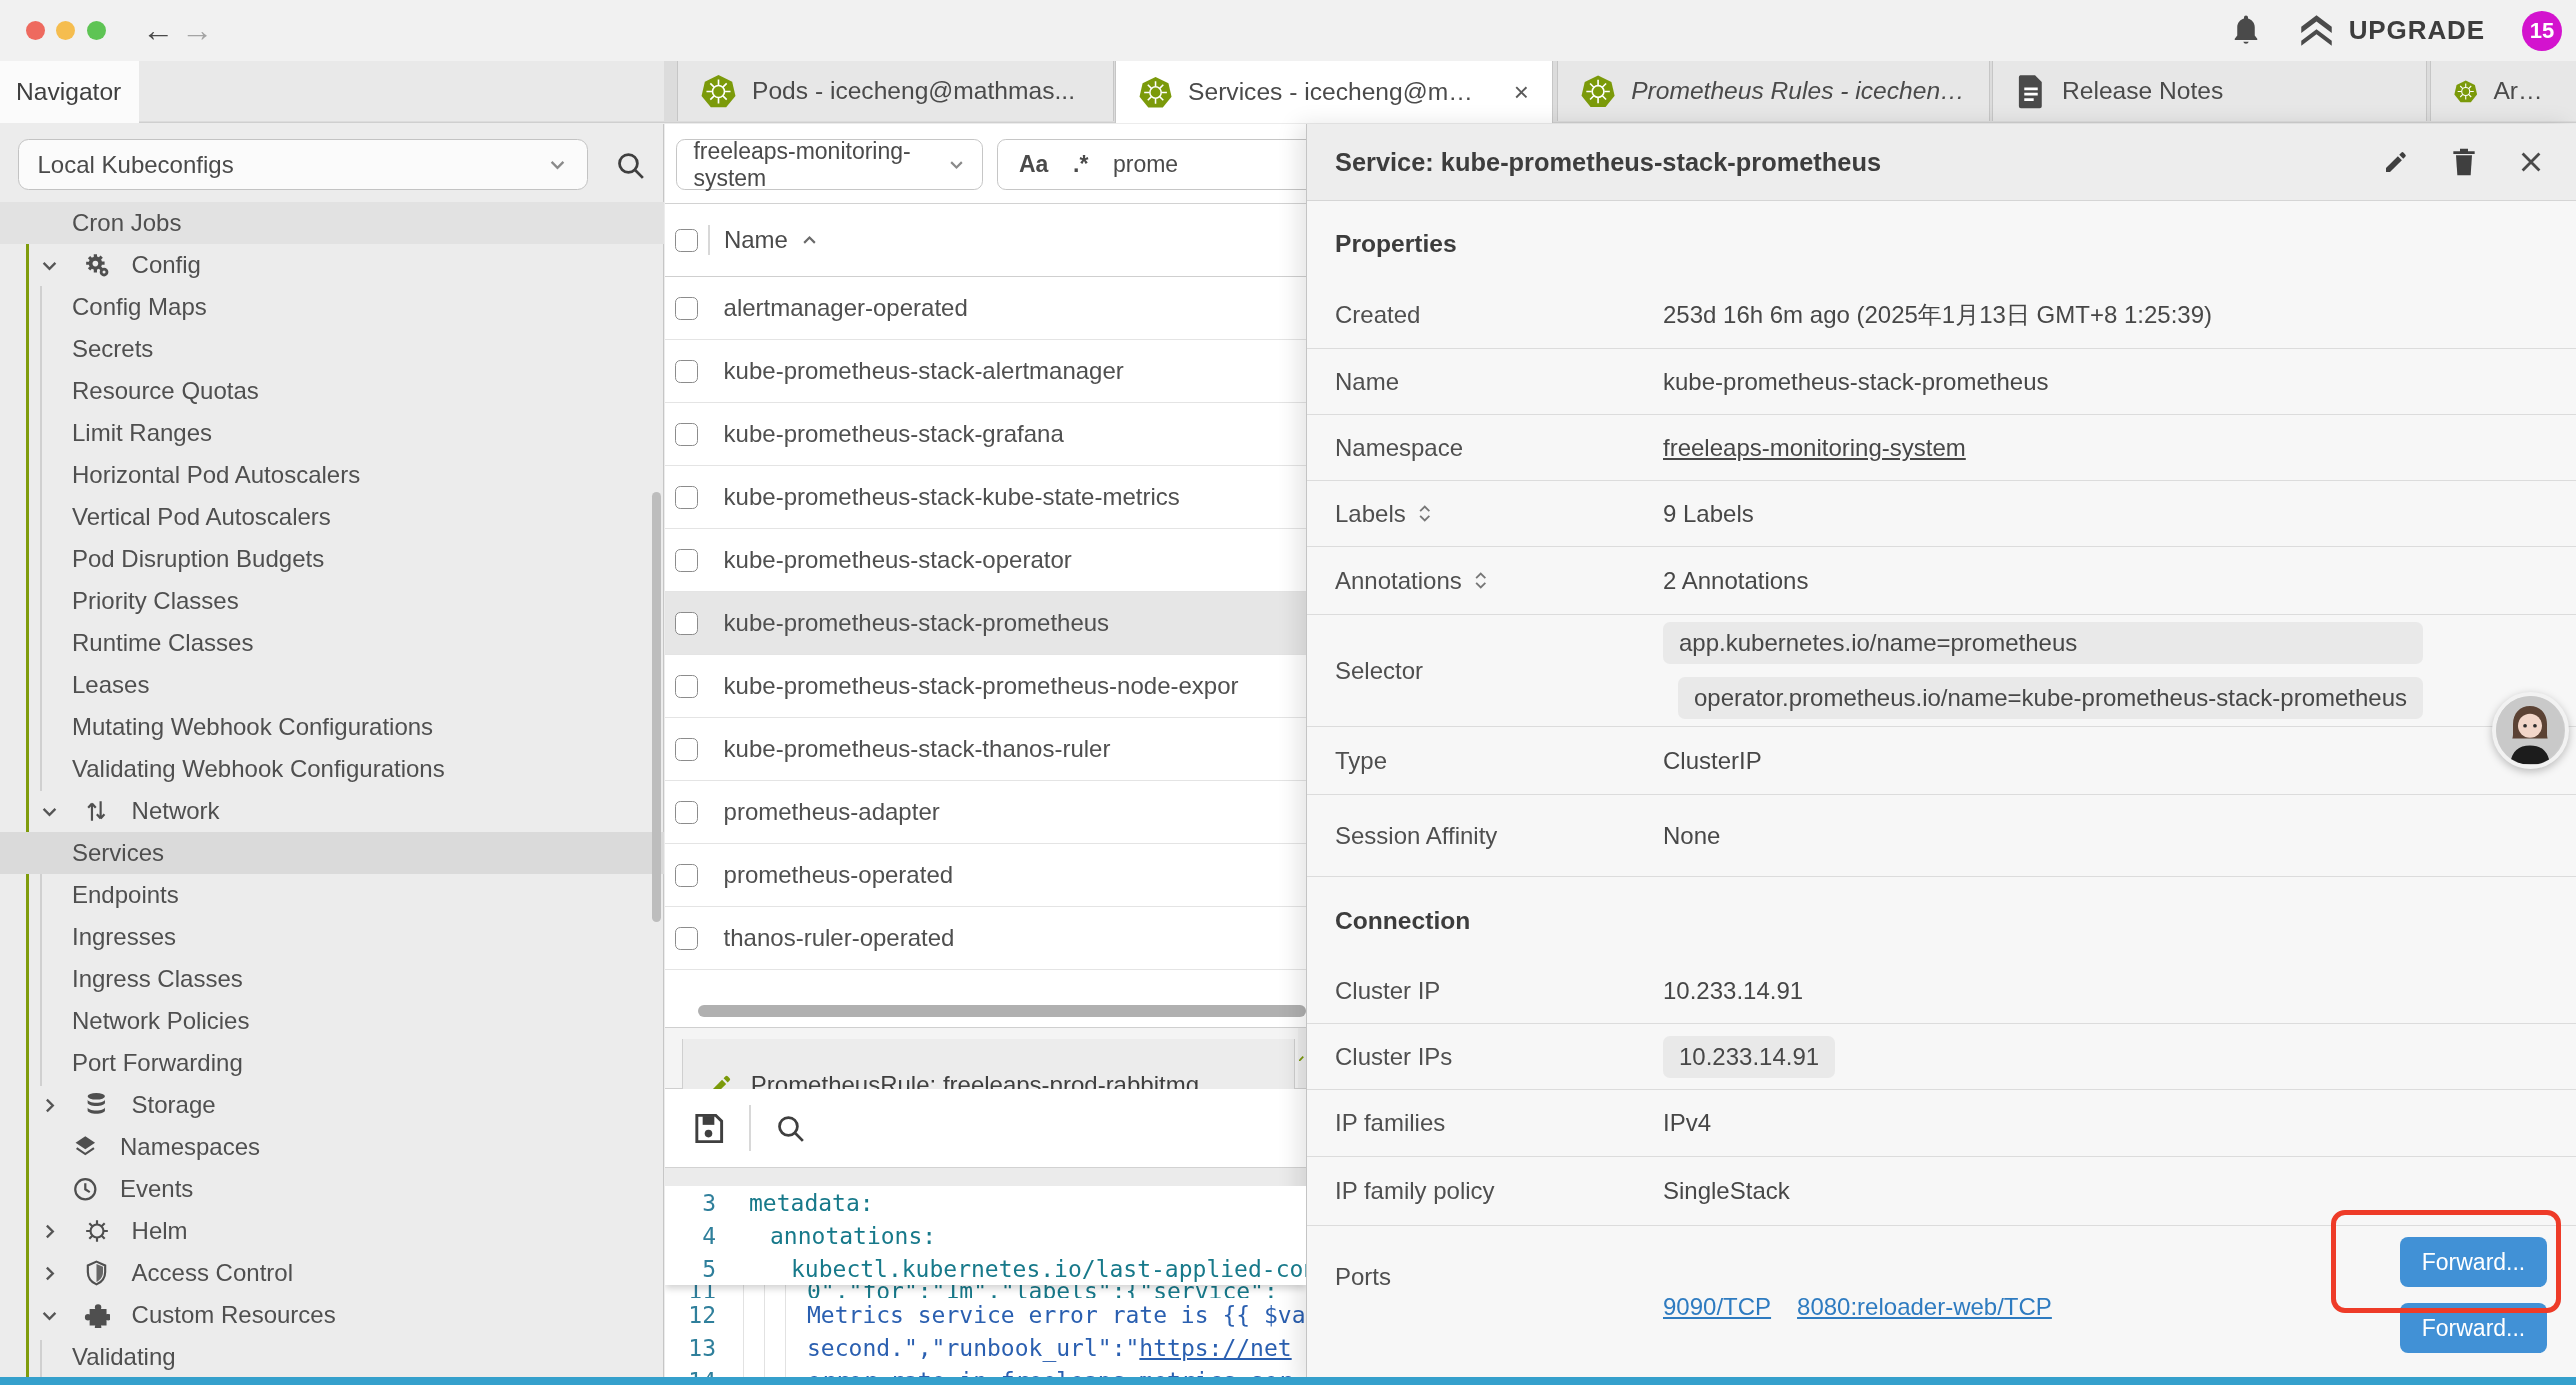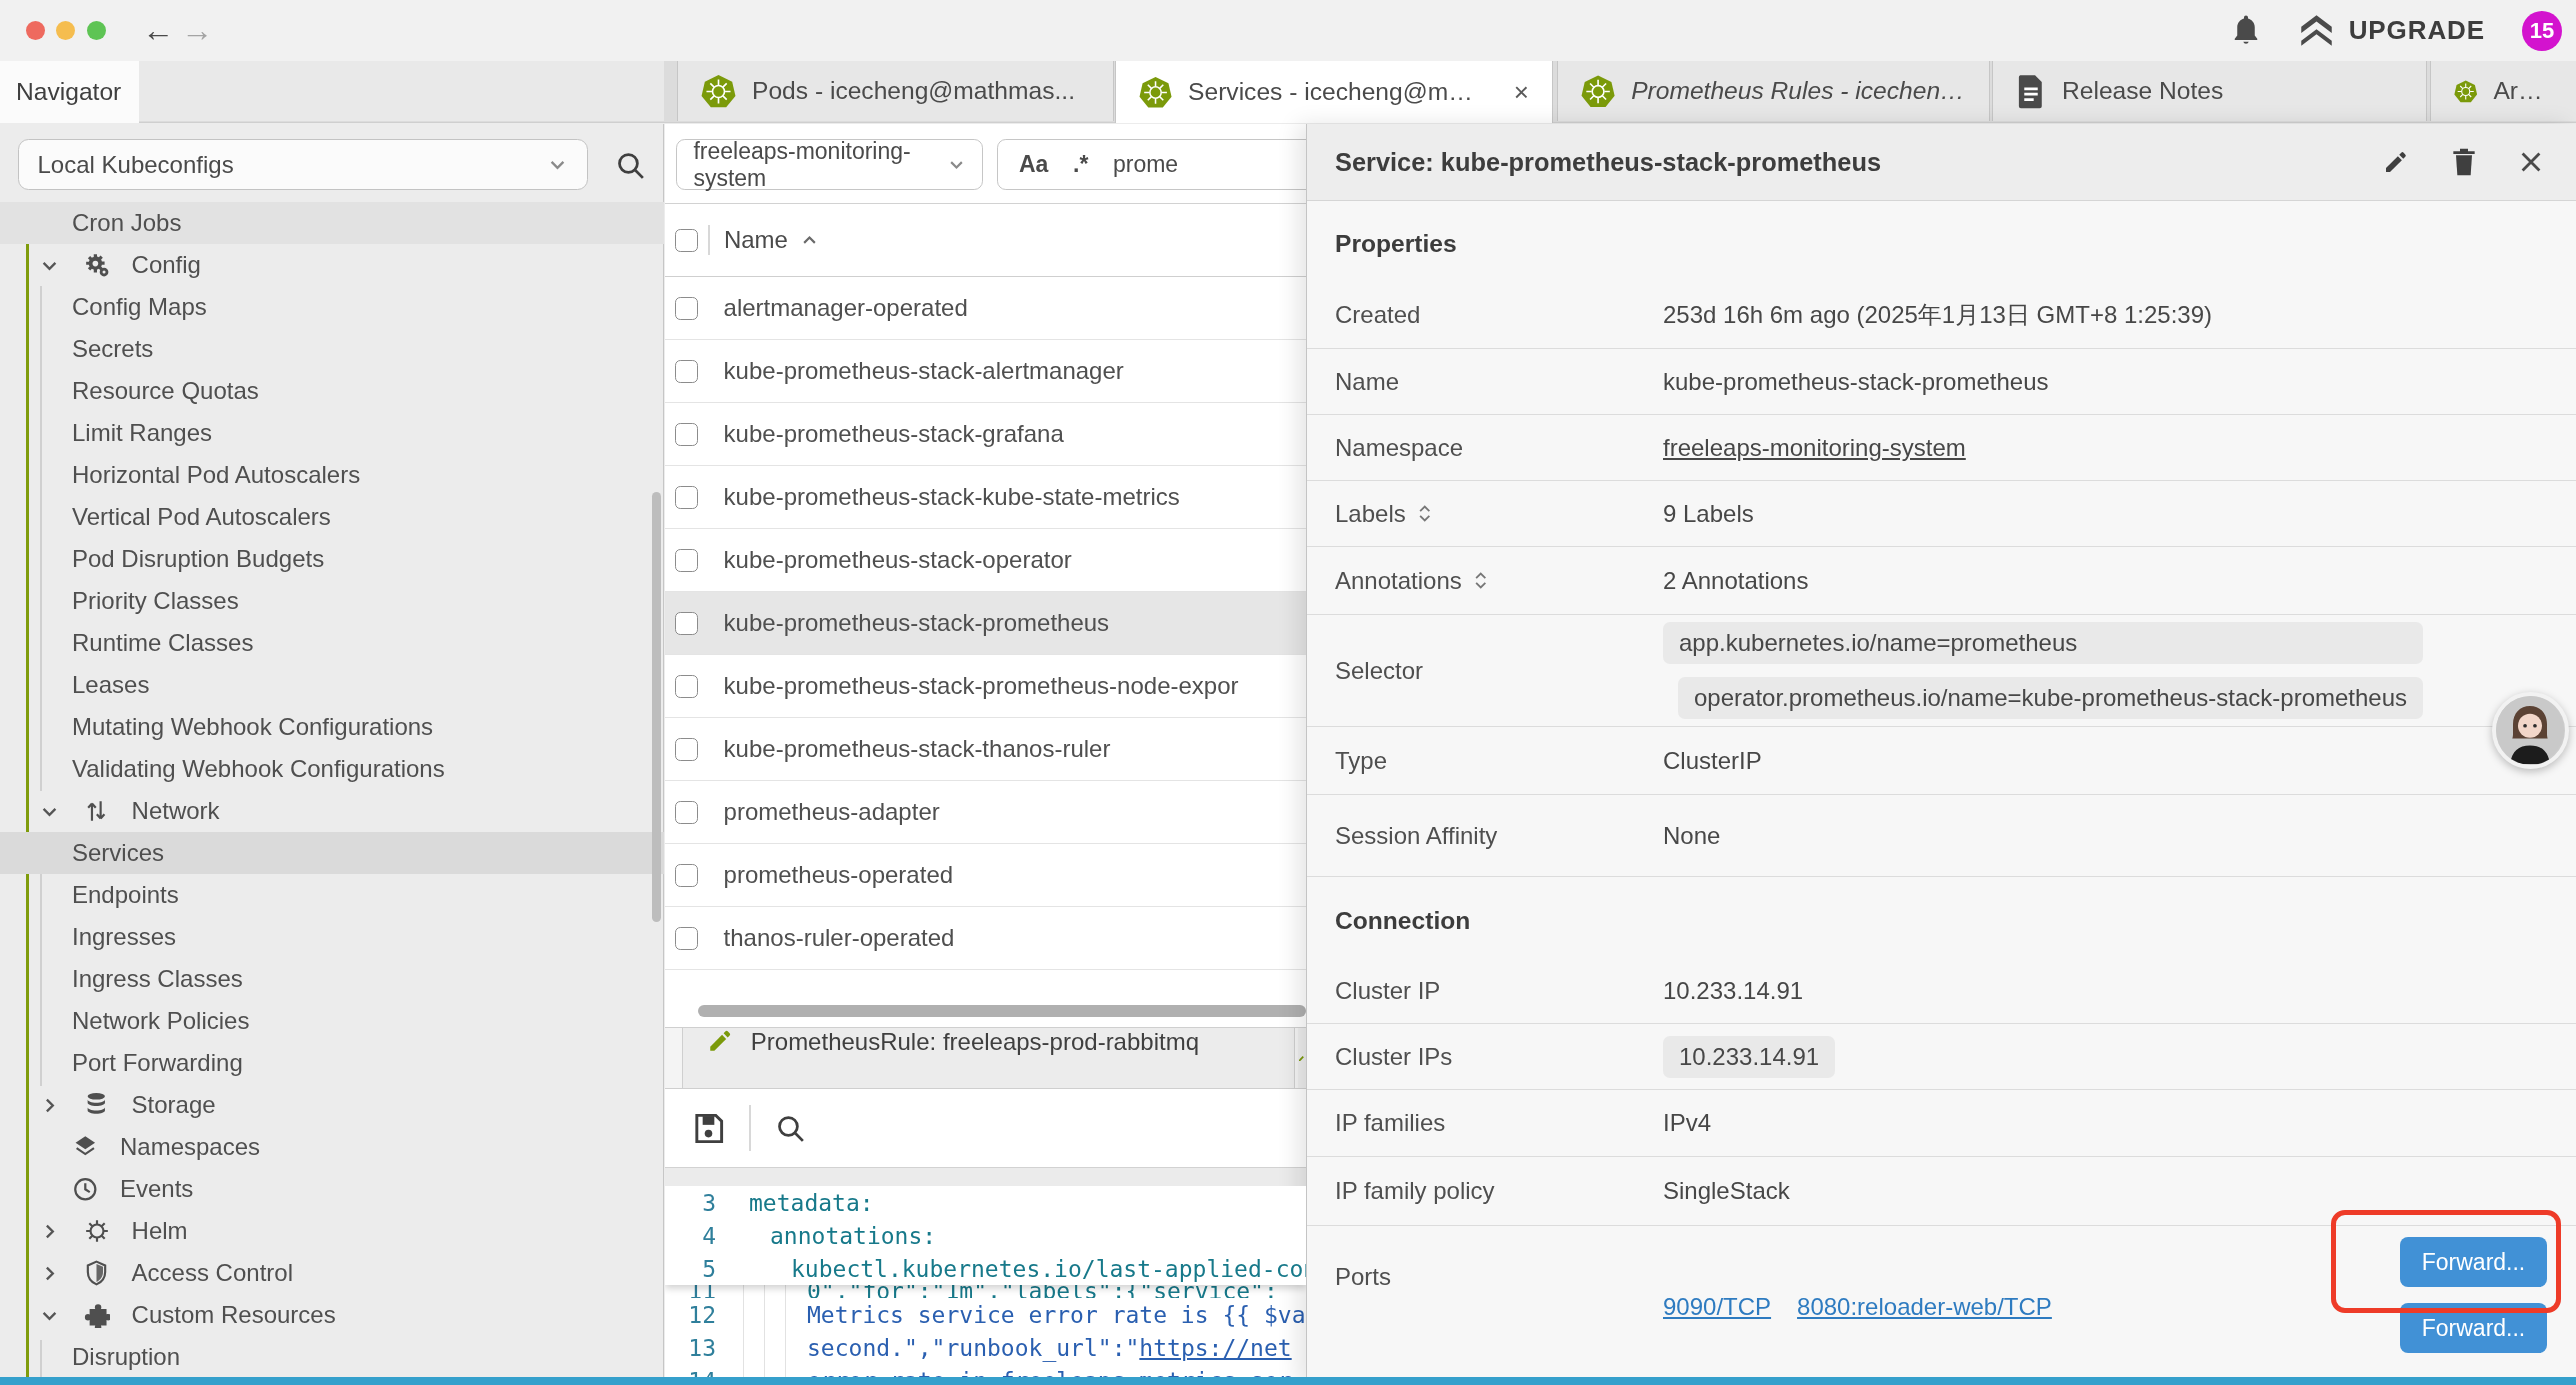--- a/index.html
+++ b/index.html
@@ -66,22 +66,22 @@
   .colsep{width:1.8px;height:30px;background:#d8d8d8;margin-left:10.5px;}
   .thead .cname{margin-left:14px;}
   .sortic{margin-left:12.3px;color:#6a6a6a;}
   .tbody{position:absolute;left:0;top:153px;width:641px;}
   .trow{height:63px;display:flex;align-items:center;border-bottom:1.8px solid #e4e4e4;font-size:24px;color:#4f4f4f;white-space:nowrap;}
   .trow .cb{margin-left:9.6px;}
   .trow .nm{margin-left:26px;}
   .trow.sel{background:#e6e6e6;}
   .hthumb{position:absolute;left:33px;top:881px;width:608px;height:12.3px;border-radius:6.1px;background:#b0b0b0;}
   .edtabs{position:absolute;left:0;top:903px;width:641px;height:62px;background:#f4f4f4;border-top:1.8px solid #cfcfcf;border-bottom:1.8px solid #cfcfcf;}
-  .edtab{position:absolute;left:16.7px;top:0;width:613px;height:60px;background:#ececec;border-left:1.8px solid #cfcfcf;border-right:1.8px solid #cfcfcf;
-         display:flex;align-items:flex-start;gap:17.5px;padding-left:24.6px;font-size:24px;color:#3f3f3f;white-space:nowrap;overflow:hidden;}
+  .edtab{position:absolute;left:16.7px;top:11px;width:613px;height:60px;background:#ececec;border-left:1.8px solid #cfcfcf;border-right:1.8px solid #cfcfcf;
+         display:flex;align-items:flex-end;gap:17.5px;padding-left:24.6px;font-size:24px;color:#3f3f3f;white-space:nowrap;overflow:hidden;}
   .edtab2{position:absolute;left:633px;top:0;width:8px;height:60px;background:#ececec;overflow:hidden;display:flex;align-items:center;}
   .edtoolbar{position:absolute;left:0;top:965px;width:641px;height:79px;background:#fff;border-bottom:1.8px solid #d2d2d2;
              display:flex;align-items:center;gap:23px;padding-left:26px;}
   .vdiv{width:1.8px;height:46px;background:#d8d8d8;}
   .edgap{position:absolute;left:0;top:1044px;width:641px;height:17.5px;background:#ebebeb;}
   .editor{position:absolute;left:0;top:1062px;width:641px;height:200px;background:#fff;overflow:hidden;
           font-family:"DejaVu Sans Mono",monospace;font-size:23px;}
   .eline{height:33px;display:flex;align-items:center;white-space:pre;}
   .eline .ln{width:51px;text-align:right;color:#2f7f9b;flex:0 0 auto;}
   .eline .tx{margin-left:33px;}
@@ -398,21 +398,21 @@
           </span>
         <span class="ic">
             <svg width="26" height="26" viewBox="0 0 24 24">
               <path fill="#4f4f4f" d="M13 2a3 3 0 0 0-3 3c0 .5.1 1 .4 1.4H5.2v5.2A3 3 0 0 0 3.8 11a3 3 0 0 0 0 6c.5 0 1-.1 1.4-.4v5.2h5.2a3 3 0 0 0-.4 1.4 3 3 0 0 0 6 0c0-.5-.1-1-.4-1.4h5.2v-5.2c.4.3.9.4 1.4.4a3 3 0 0 0 0-6c-.5 0-1 .1-1.4.4V6.4h-5.2c.3-.4.4-.9.4-1.4a3 3 0 0 0-3-3z"></path>
             </svg>
           </span>
         <span>Custom Resources</span>
       </div>
 
       <div class="srow c">
-          <span>Disruption</span>
+          <span>Validating</span>
         </div>
     </div>
 
     <div class="sb-scrollbar"></div>
   </div>
 
   <div class="listpanel">
     <div class="filterrow">
       <div class="nsselect">
         <span>freeleaps-monitoring-system</span>

